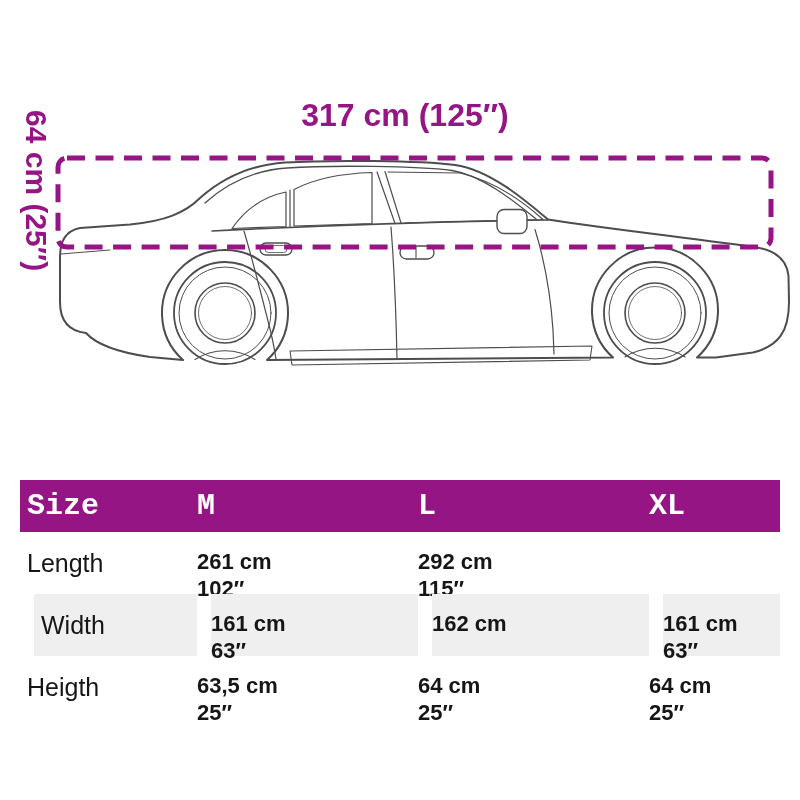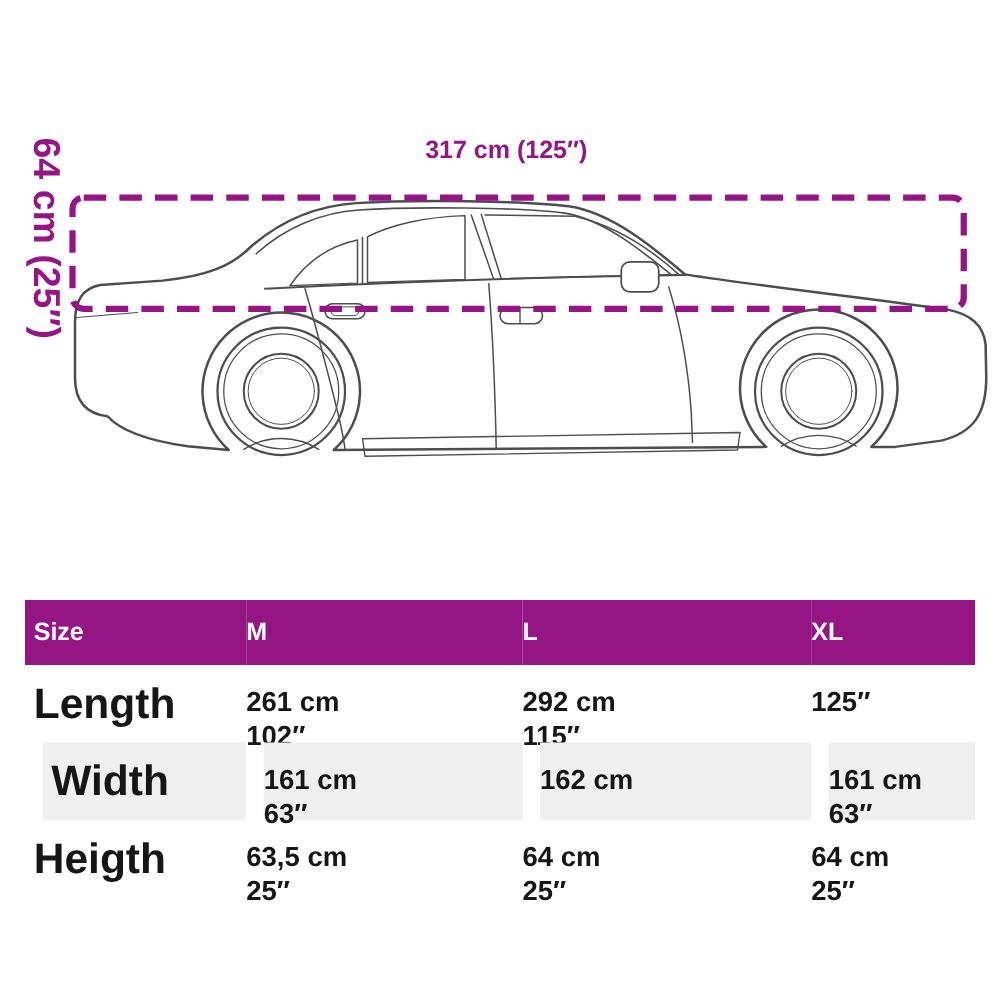--- a/index.html
+++ b/index.html
@@ -3,22 +3,22 @@
 <meta charset="utf-8">
 <style>
   html,body{margin:0;padding:0;background:#fff;}
   .page{
     position:relative;width:800px;height:800px;overflow:hidden;
     background:var(--background,#fff);
     font-family:"Liberation Sans","DejaVu Sans",sans-serif;
   }
   
   .diagram-title{
-    position:absolute;left:45px;top:109px;width:720px;
-    text-align:center;font-size:20px;font-weight:bold;
+    position:absolute;left:45px;top:97px;width:720px;
+    text-align:center;font-size:32px;font-weight:bold;
     color:var(--accent,#941583);
   }
   .diagram-vlabel{
     position:absolute;left:14px;top:110px;width:44px;
     writing-mode:vertical-rl;line-height:44px;
     font-size:30px;font-weight:bold;white-space:nowrap;
     color:var(--accent,#941583);
   }
   .car-svg{position:absolute;left:0;top:0;}
   .cl{stroke:var(--line-art,#4d4d4f);fill:none;stroke-linecap:round;stroke-linejoin:round;}
@@ -27,26 +27,26 @@
   
   .size-table{
     position:absolute;left:20px;top:480px;width:760px;
     display:grid;
     grid-template-columns:177px 221px 231px 131px;
     grid-template-rows:52px 62px 62px 62px;
     color:var(--body-text,#161616);
   }
   .th{
     background:var(--accent,#941583);color:var(--header-text,#fff);
-    font-size:20px;font-weight:bold;line-height:52px;white-space:nowrap;
+    font-size:30px;font-weight:bold;line-height:52px;white-space:nowrap;font-family:Liberation Mono, monospace;
   }
   .th.first{padding-left:7px;}
   .row-label{
     display:flex;align-items:center;padding-left:7px;
-    font-size:34px;font-weight:bold;white-space:nowrap;
+    font-size:25px;font-weight:normal;white-space:nowrap;
   }
   .cell{
     padding-top:16px;font-size:22px;font-weight:bold;line-height:27px;white-space:nowrap;
   }
   .r-alt{background:var(--row-alt-bg,#efefef);margin-left:14px;}
 </style>
 </head>
 <body>
 
 <div class="page">
@@ -138,21 +138,20 @@
     <div class="row-label">Length</div>
     <div class="cell">
       <div>261 cm</div>
       <div>102″</div>
     </div>
     <div class="cell">
       <div>292 cm</div>
       <div>115″</div>
     </div>
     <div class="cell">
-      <div>125″</div>
     </div>
 
     <div class="row-label r-alt">Width</div>
     <div class="cell r-alt">
       <div>161 cm</div>
       <div>63″</div>
     </div>
     <div class="cell r-alt">
       <div>162 cm</div>
     </div>

